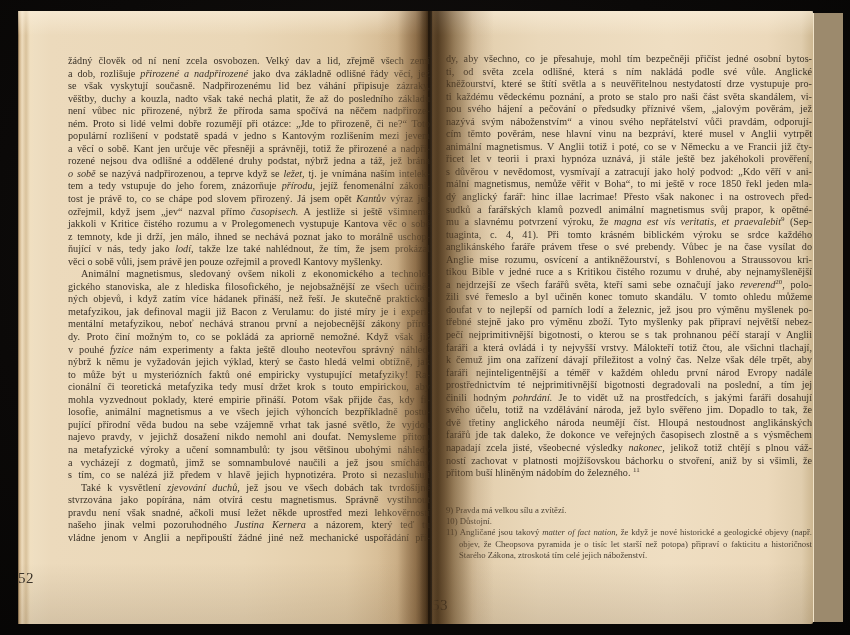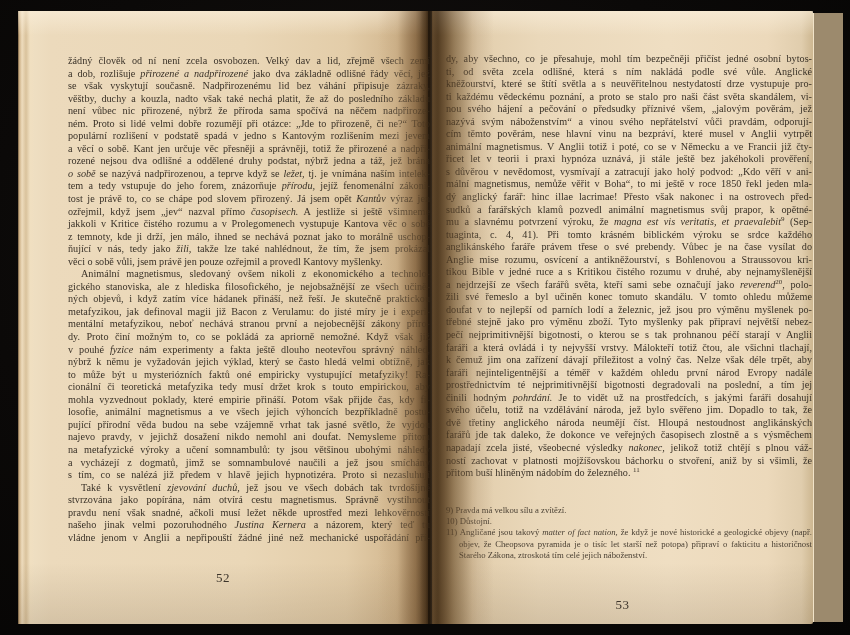--- a/index.html
+++ b/index.html
@@ -71,22 +71,22 @@
   .line sup{font-size:7px;line-height:0;vertical-align:super;}
 
   .footnotes{
     position:absolute;left:14px;top:494px;width:366px;z-index:4;
     color:#4b4134;font-size:8.7px;line-height:11.2px;
   }
   .footnotes .line{height:11.2px;}
   .footnotes .line.ind{text-indent:0;padding-left:13px;}
 
   .pagenum{
-    position:absolute;z-index:4;width:100%;text-align:center;
-    font-size:13px;color:#3c342a;letter-spacing:.5px;
+    position:absolute;z-index:4;width:100%;
+    font-size:15px;color:#3c342a;letter-spacing:.5px;
   }
   .pn-left{top:559px;}
   .pn-right{top:586px;}
 </style>
 </head>
 <body>
 
 <div class="photo">
 
   <div class="page page-left">
@@ -100,21 +100,21 @@
         <div class="line">ném. Proto si lidé velmi dobře rozumějí při otázce: „Jde to přirozeně, či ne?“ Toto</div>
         <div class="line">populární rozlišení v podstatě spadá v jedno s Kantovým rozlišením mezi jevem</div>
         <div class="line">a věcí o sobě. Kant jen určuje věc přesněji a správněji, totiž že přirozené a nadpři-</div>
         <div class="line">rozené nejsou dva odlišné a oddělené druhy podstat, nýbrž jedna a táž, jež brána</div>
         <div class="line"><i>o sobě</i> se nazývá nadpřirozenou, a teprve když se <i>ležet,</i> tj. je vnímána naším intelek-</div>
         <div class="line">tem a tedy vstupuje do jeho forem, znázorňuje <i>přírodu,</i> jejíž fenomenální zákoni-</div>
         <div class="line">tost je právě to, co se chápe pod slovem přirozený. Já jsem opět <i>Kantův</i> výraz jen</div>
         <div class="line">ozřejmil, když jsem „jev“ nazval přímo <i>časopisech.</i> A jestliže si ještě všimneme</div>
         <div class="line">jakkoli v Kritice čistého rozumu a v Prolegomenech vystupuje Kantova věc o sobě</div>
         <div class="line">z temnoty, kde ji drží, jen málo, ihned se nechává poznat jako to morálně uschop-</div>
-        <div class="line">ňující v nás, tedy jako <i>žili,</i> takže lze také nahlédnout, že tím, že jsem prokázal</div>
+        <div class="line">ňující v nás, tedy jako <i>lodí,</i> takže lze také nahlédnout, že tím, že jsem prokázal</div>
         <div class="line pend">věci o sobě vůli, jsem právě jen pouze ozřejmil a provedl Kantovy myšlenky.</div>
         <div class="line ind">Animální magnetismus, sledovaný ovšem nikoli z ekonomického a technolo-</div>
         <div class="line">gického stanoviska, ale z hlediska filosofického, je nejobsažnější ze všech učině-</div>
         <div class="line">ných objevů, i když zatím více hádanek přináší, než řeší. Je skutečně praktickou</div>
         <div class="line">metafyzikou, jak definoval magii již Bacon z Verulamu: do jisté míry je i experi-</div>
         <div class="line">mentální metafyzikou, neboť nechává stranou první a nejobecnější zákony příro-</div>
         <div class="line">dy. Proto činí možným to, co se pokládá za apriorně nemožné. Když však již</div>
         <div class="line">v pouhé <i>fyzice</i> nám experimenty a fakta ještě dlouho neotevřou správný náhled,</div>
         <div class="line">nýbrž k němu je vyžadován jejich výklad, který se často hledá velmi obtížně, jak</div>
         <div class="line">to může být u mysteriózních faktů oné empiricky vystupující metafyziky! Ra-</div>

